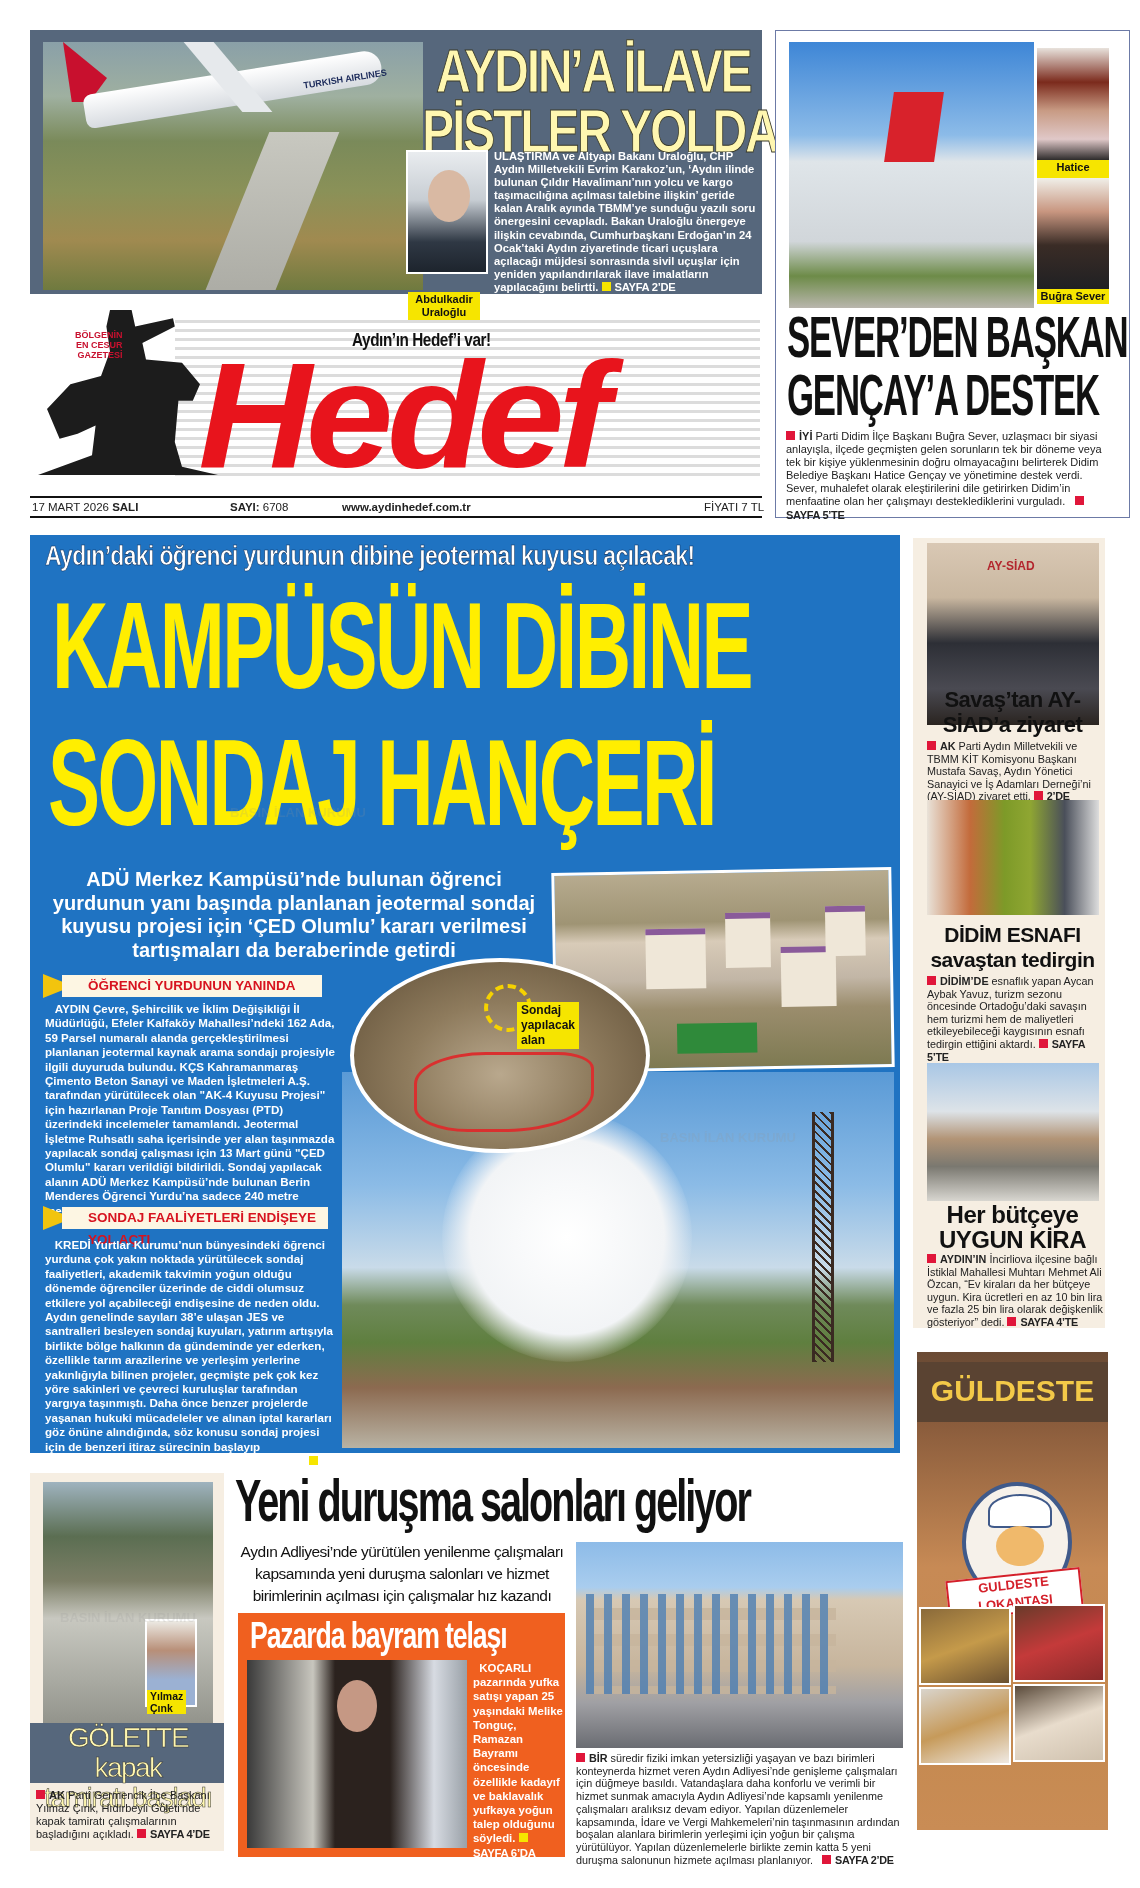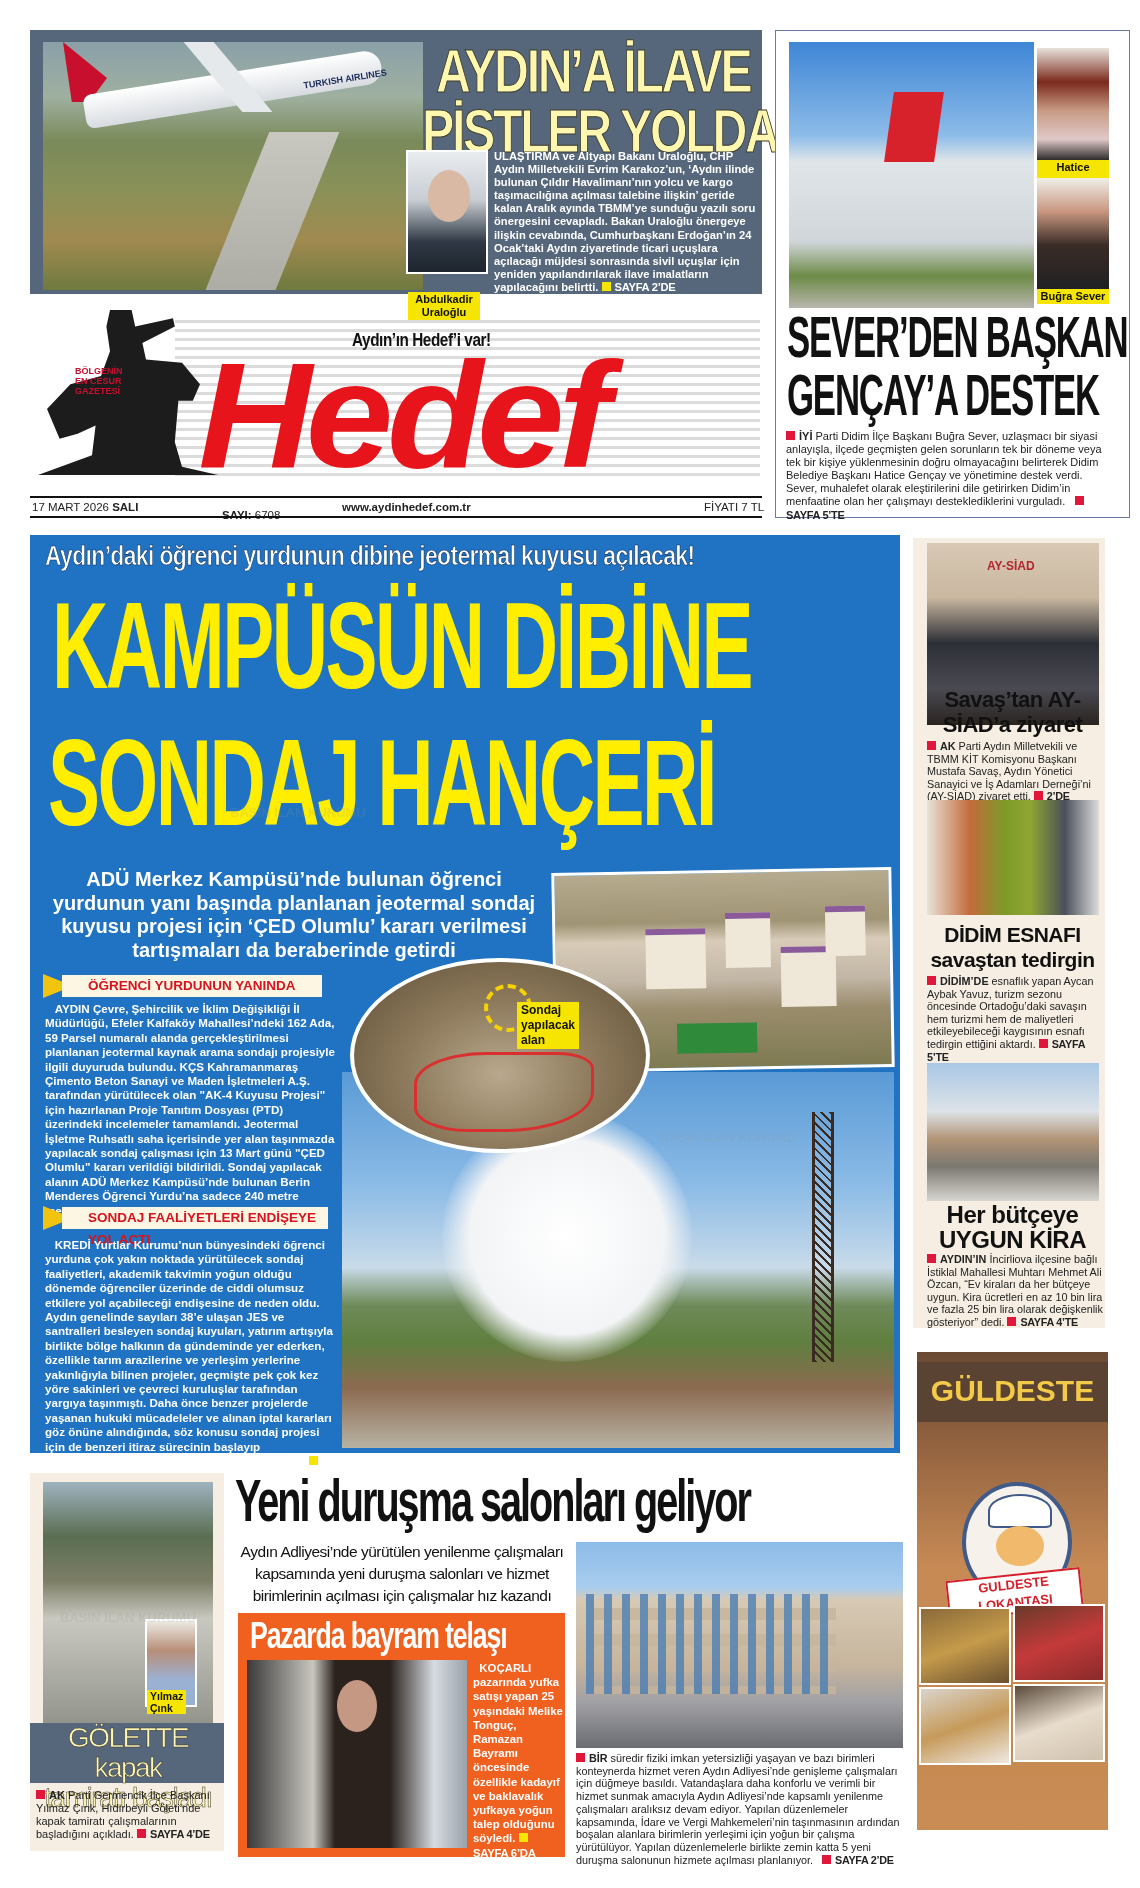--- a/index.html
+++ b/index.html
@@ -39,28 +39,28 @@
   #bugra-photo { left: 1037px; top: 178px; width: 72px; height: 112px; background: linear-gradient(180deg,#f0efe9 0%,#c89680 30%,#3a2c26 60%,#1f2023 100%); }
   #bugra-caption { left: 1037px; top: 289px; width: 72px; background: #f6e500; font-size: 11px; font-weight: 700; text-align: center; line-height: 15px; }
   #sever-headline-1, #sever-headline-2 { font-size: 58px; font-weight: 700; line-height: 1; color: #111; letter-spacing: -2px; transform: scaleX(0.6); }
   #sever-headline-1 { left: 787px; top: 308px; }
   #sever-headline-2 { left: 787px; top: 366px; }
   #sever-body { left: 786px; top: 430px; width: 320px; font-size: 11px; line-height: 13.1px; color: #222; }
   #stripes { left: 175px; top: 320px; width: 585px; height: 158px;
     background: repeating-linear-gradient(180deg, #dcdcdc 0 3px, #ffffff 3px 9px); }
   #horse-statue { left: 38px; top: 310px; width: 180px; height: 165px; background: #1c1c1c;
     clip-path: polygon(40% 0%, 52% 0%, 54% 10%, 75% 5%, 76% 10%, 58% 20%, 60% 30%, 80% 32%, 90% 45%, 86% 55%, 78% 55%, 76% 80%, 80% 95%, 100% 100%, 0% 100%, 30% 88%, 32% 70%, 22% 75%, 12% 78%, 5% 60%, 18% 45%, 35% 40%, 40% 25%, 38% 10%); }
-  #region-tag { left: 75px; top: 330px; font-size: 9px; font-weight: 700; color: #c8102e; line-height: 10px; text-align: left; margin-top: 36px; }
+  #region-tag { left: 75px; top: 330px; font-size: 9px; font-weight: 700; color: #c8102e; line-height: 10px; text-align: right; }
   #slogan { left: 352px; top: 330px; font-size: 18px; font-weight: 700; color: #111; letter-spacing: -0.5px; transform: scaleX(0.85); }
   #logo { left: 208px; top: 340px; font-size: 150px; font-weight: 700; font-style: italic; color: #e8141c; letter-spacing: -6px; line-height: 1; transform: scaleX(1.05); }
   #masthead-rule-top { left: 30px; top: 496px; width: 732px; height: 2px; background: #111; }
   #masthead-rule-bot { left: 30px; top: 516px; width: 732px; height: 2px; background: #111; }
   .mh-meta { top: 500px; font-size: 11.5px; color: #222; line-height: 14px; }
   #date { left: 32px; }
-  #issue { left: 222px; margin-top: 8px; }
+  #issue { left: 230px; }
   #website { left: 342px; font-weight: 700; }
   #price { left: 704px; }
 
   
   #main-story { left: 30px; top: 535px; width: 870px; height: 918px; background: #1f73c2; }
   #kicker { left: 45px; top: 540px; font-size: 28px; font-weight: 700; color: #fff; letter-spacing: -0.8px; transform: scaleX(0.82); -webkit-text-stroke: 0.6px #0b2a55; }
   #main-head-1, #main-head-2 { color: #ffee00; font-weight: 700; font-size: 122px; line-height: 1; letter-spacing: -4px; transform: scaleX(0.64); }
   #main-head-1 { left: 52px; top: 585px; }
   #main-head-2 { left: 48px; top: 722px; }
   #main-deck { left: 44px; top: 868px; width: 500px; text-align: center; font-size: 20px; font-weight: 700; line-height: 23.5px; color: #fff; }

